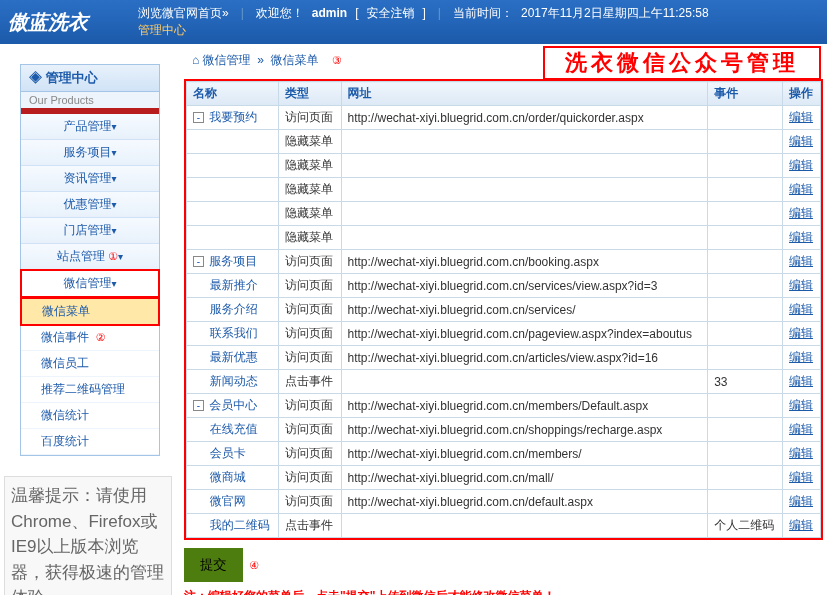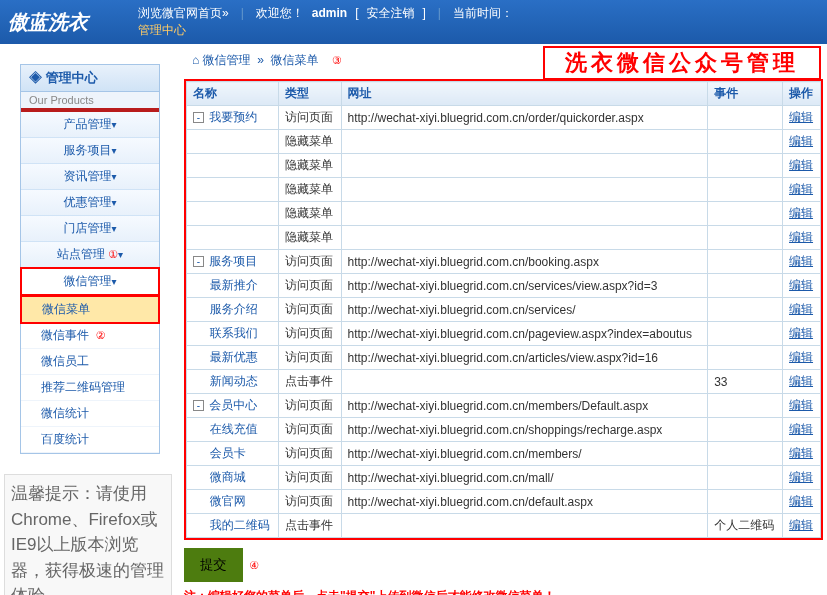--- a/index.html
+++ b/index.html
@@ -7,21 +7,21 @@
 .header { background: linear-gradient(to bottom, #2a6fc5, #1c5aaa); color: #fff; height: 44px; display: flex; align-items: center; padding: 0 8px; justify-content: center; }
 .logo { font-size: 20px; font-weight: bold; font-style: italic; color: #fff; width: 130px; }
 .header-info { flex: 1; font-size: 12px; line-height: 1.4; }
 .header-info .line1 { display: flex; gap: 8px; align-items: center; }
 .header-info .line2 { color: #ffcc66; }
 .header-info a { color: #fff; text-decoration: none; }
 .sep { color: #6699cc; margin: 0 4px; }
 .main { display: flex; }
 .sidebar { width: 140px; border: 1px solid #a5c5e7; margin: 20px; background: #fff; }
 .sidebar-title { background: linear-gradient(to bottom, #e8f1fb, #d0e3f6); padding: 4px 8px; color: #1c5aaa; font-weight: bold; border-bottom: 1px solid #a5c5e7; font-size: 13px; }
-.sidebar-sub { background: #eef4fb; color: #888; font-size: 11px; padding: 2px 8px; border-bottom: 4px solid #b91c1c; }
+.sidebar-sub { background: #eef4fb; color: #888; font-size: 11px; padding: 2px 8px; border-bottom: 6px solid #b91c1c; }
 .nav-item { display: flex; justify-content: center; align-items: center; padding: 4px 8px; border-bottom: 1px solid #d0e3f6; color: #1c5aaa; cursor: pointer; background: linear-gradient(to bottom, #f6faff, #e8f1fb); }
 .nav-item .arrow { font-size: 10px; color: #1c5aaa; }
 .nav-item.active { background: #fff; border: 2px solid red; margin: -1px; position: relative; }
 .sub-item { padding: 4px 8px 4px 20px; color: #1c5aaa; cursor: pointer; border-bottom: 1px solid #eef4fb; }
 .sub-item.active { background: #ffe8a8; border: 2px solid red; margin: -1px; position: relative; }
 .tip-box { margin: 4px; padding: 6px; font-size: 17px; color: #666; line-height: 1.5; border: 1px solid #ddd; background: #f8f8f8; width: 168px; }
 .content { flex: 1; padding: 4px; position: relative; }
 .breadcrumb { padding: 4px 8px; color: #1c5aaa; }
 .breadcrumb a { color: #1c5aaa; text-decoration: none; }
 .banner { position: absolute; top: 2px; right: 6px; border: 2px solid red; padding: 0 20px; color: red; font-size: 22px; font-weight: bold; letter-spacing: 4px; }
@@ -46,20 +46,21 @@
     <div class="line1">
       <a>浏览微官网首页»</a>
       <span class="sep">|</span>
       <span>欢迎您！</span>
       <b>admin</b>
       <span>[</span>
       <a>安全注销</a>
       <span>]</span>
       <span class="sep">|</span>
       <span>当前时间：</span>
+      <span>2017年11月2日星期四上午11:25:58</span>
     </div>
     <div class="line2">管理中心</div>
   </div>
 </div>
 
 <div class="main">
   <div>
     <div class="sidebar">
       <div class="sidebar-title">◈ <span>管理中心</span></div>
       <div class="sidebar-sub">Our Products</div>

